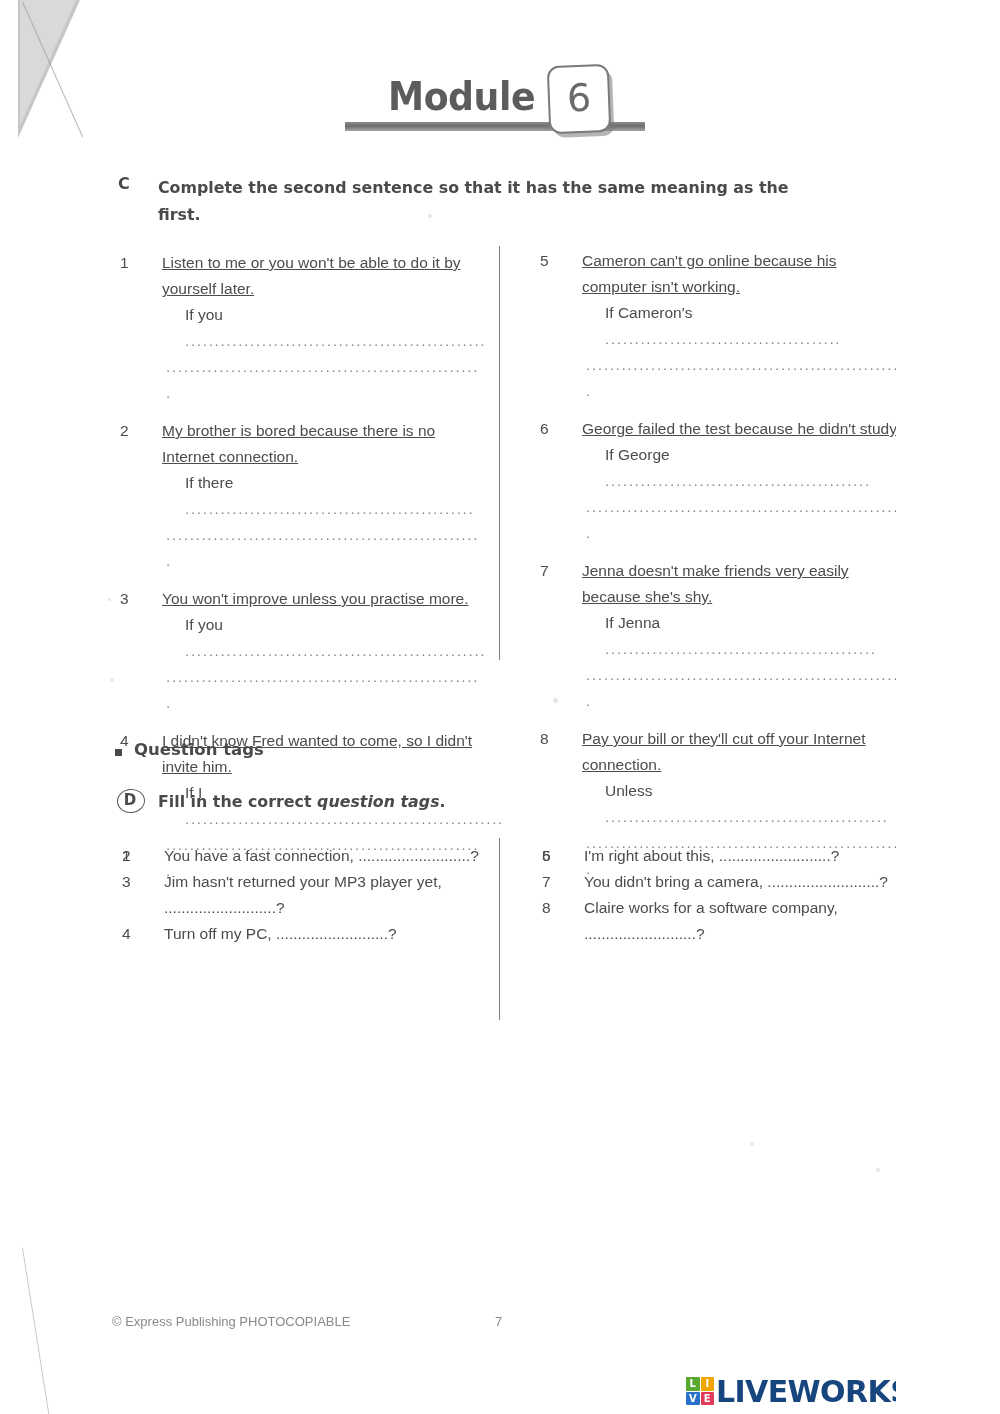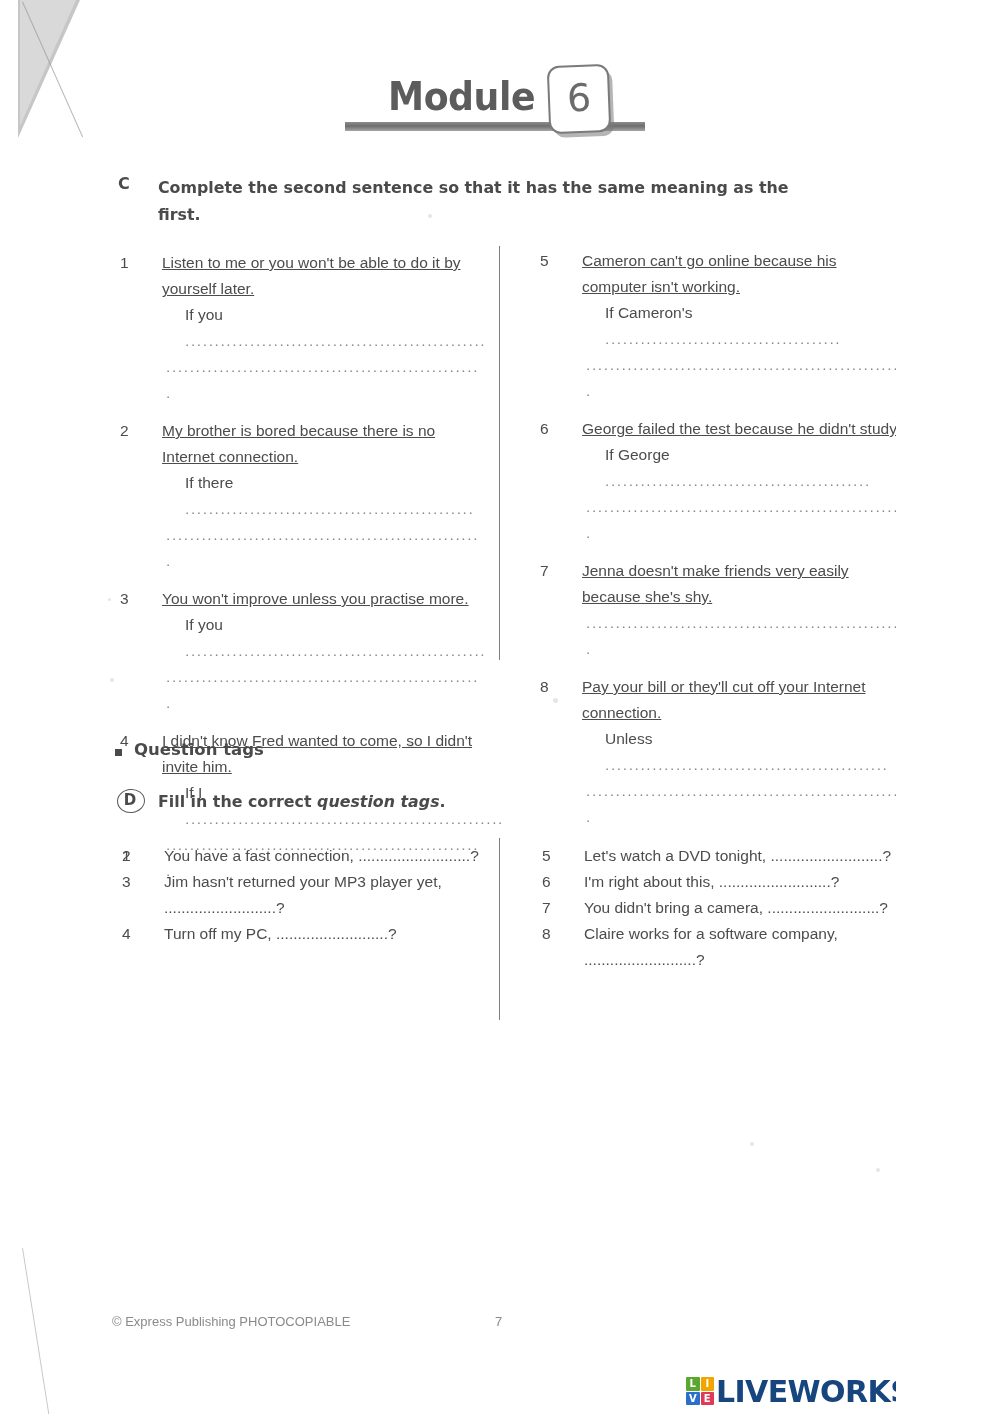--- a/index.html
+++ b/index.html
@@ -378,20 +378,21 @@
         <div class="item-body">
           <span class="stem">George failed the test because he didn't study.</span>
           <span class="answer-line"><span>If George </span><span class="dots">.............................................</span></span>
           <span class="dots-tail">...................................................... .</span>
         </div>
       </div>
       <div class="item">
         <span class="item-num">7</span>
         <div class="item-body">
           <span class="stem">Jenna doesn't make friends very easily because she's shy.</span>
+          <span class="answer-line"><span>If Jenna </span><span class="dots">..............................................</span></span>
           <span class="dots-tail">...................................................... .</span>
         </div>
       </div>
       <div class="item">
         <span class="item-num">8</span>
         <div class="item-body">
           <span class="stem">Pay your bill or they'll cut off your Internet connection.</span>
           <span class="answer-line"><span>Unless </span><span class="dots">................................................</span></span>
           <span class="dots-tail">...................................................... .</span>
         </div>
@@ -422,21 +423,20 @@
         <div class="item-body">Jim hasn't returned your MP3 player yet, ..........................?</div>
       </div>
       <div class="item">
         <span class="item-num">4</span>
         <div class="item-body">Turn off my PC, ..........................?</div>
       </div>
     </div>
   <div class="col" id="d-col-right">
       <div class="item">
         <span class="item-num">5</span>
-        <div class="item-body">Let's watch a DVD tonight, ..........................?</div>
       </div>
       <div class="item">
         <span class="item-num">6</span>
         <div class="item-body">I'm right about this, ..........................?</div>
       </div>
       <div class="item">
         <span class="item-num">7</span>
         <div class="item-body">You didn't bring a camera, ..........................?</div>
       </div>
       <div class="item">

